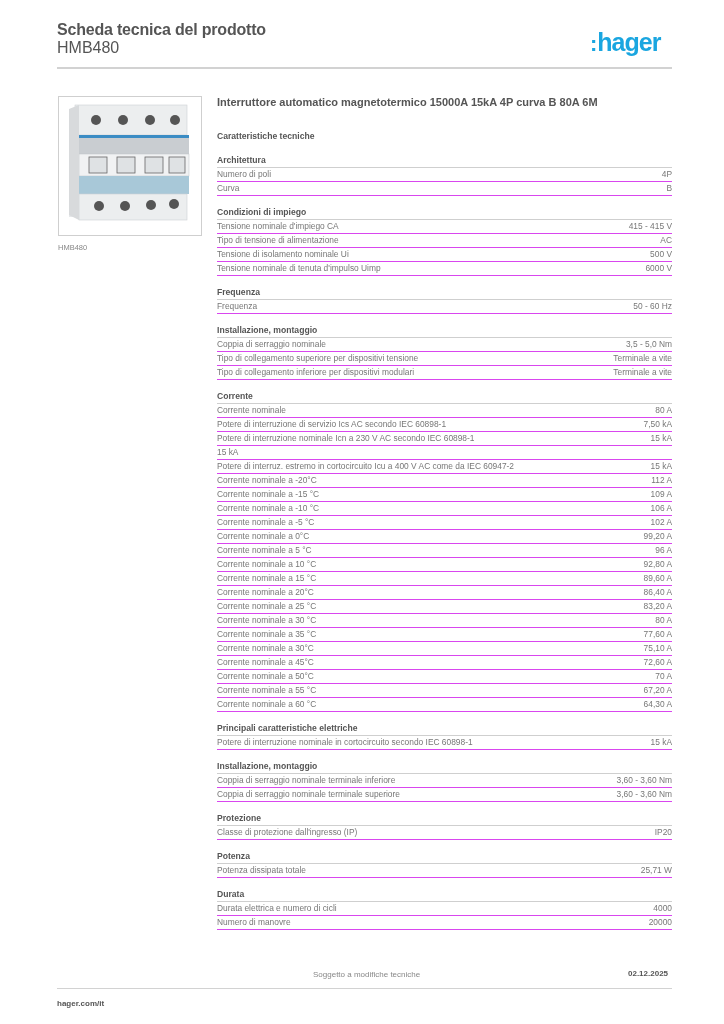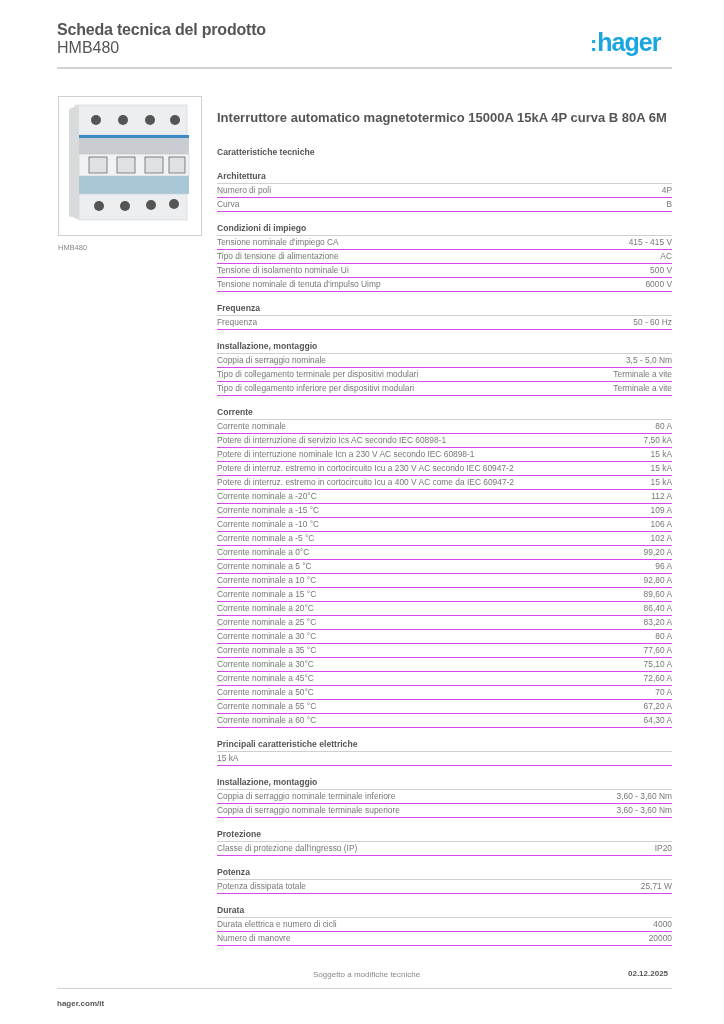--- a/index.html
+++ b/index.html
@@ -6,21 +6,21 @@
   body { width:724px; height:1024px; position:relative; overflow:hidden;
          font-family:"Liberation Sans", sans-serif; color:#555; }
   .header-title { position:absolute; left:57px; top:21px; font-size:16px; font-weight:bold; color:#555; letter-spacing:-0.2px; }
   .header-code { position:absolute; left:57px; top:39px; font-size:16px; color:#555; }
   .logo { position:absolute; left:590px; top:28px; font-size:25px; font-weight:bold; color:#1aa6e0; letter-spacing:-1px; }
   .logo .colon { display:inline-block; font-size:22px; margin-right:1px; }
   .header-rule { position:absolute; left:57px; top:67px; width:615px; height:2px; background:#d2d2d2; }
   .product-image { position:absolute; left:58px; top:96px; width:142px; height:138px; border:1px solid #cfcfcf; background:#fff; }
   .image-caption { position:absolute; left:58px; top:243px; font-size:7.5px; color:#888; }
   .main { position:absolute; left:217px; top:96px; width:455px; }
-  .desc { font-size:13px; font-weight:bold; color:#555; height:14px; line-height:12px;margin-top:16px; }
+  .desc { font-size:11px; font-weight:bold; color:#555; height:14px; line-height:12px; }
   .char-title { font-size:8.6px; font-weight:bold; color:#555; margin-top:20px; height:14px; line-height:12px; }
   .section { margin-top:10px; }
   .section-title { font-size:8.6px; font-weight:bold; color:#555; height:12px; line-height:12px; border-bottom:1.5px solid #cfcfcf; padding-bottom:1px; }
   .row { display:flex; justify-content:space-between; font-size:8.4px; color:#777; height:13px; line-height:13px; border-bottom:1px solid #d946ef; }
   .row .v { text-align:right; }
   .footer-rule { position:absolute; left:57px; top:988px; width:615px; height:1px; background:#d2d2d2; }
   .footer-left { position:absolute; left:57px; top:999px; font-size:8px; font-weight:bold; color:#555;text-align:center; }
   .footer-center { position:absolute; left:313px; top:970px; font-size:8px; color:#888; }
   .footer-right { position:absolute; left:628px; top:969px; font-size:8px; font-weight:bold; color:#555; }
 </style>
@@ -107,21 +107,21 @@
           <span class="v">50 - 60 Hz</span>
         </div>
       </div>
       <div class="section">
         <div class="section-title">Installazione, montaggio</div>
         <div class="row">
           <span class="l">Coppia di serraggio nominale</span>
           <span class="v">3,5 - 5,0 Nm</span>
         </div>
         <div class="row">
-          <span class="l">Tipo di collegamento terminale per dispositivi modulari</span>
+          <span class="l">Tipo di collegamento superiore per dispositivi tensione</span>
           <span class="v">Terminale a vite</span>
         </div>
         <div class="row">
           <span class="l">Tipo di collegamento inferiore per dispositivi modulari</span>
           <span class="v">Terminale a vite</span>
         </div>
       </div>
       <div class="section">
         <div class="section-title">Corrente</div>
         <div class="row">
@@ -130,21 +130,20 @@
         </div>
         <div class="row">
           <span class="l">Potere di interruzione di servizio Ics AC secondo IEC 60898-1</span>
           <span class="v">7,50 kA</span>
         </div>
         <div class="row">
           <span class="l">Potere di interruzione nominale Icn a 230 V AC secondo IEC 60898-1</span>
           <span class="v">15 kA</span>
         </div>
         <div class="row">
-          <span class="l">Potere di interruz. estremo in cortocircuito Icu a 230 V AC secondo IEC 60947-2</span>
           <span class="v">15 kA</span>
         </div>
         <div class="row">
           <span class="l">Potere di interruz. estremo in cortocircuito Icu a 400 V AC come da IEC 60947-2</span>
           <span class="v">15 kA</span>
         </div>
         <div class="row">
           <span class="l">Corrente nominale a -20°C</span>
           <span class="v">112 A</span>
         </div>
@@ -209,20 +208,21 @@
           <span class="v">67,20 A</span>
         </div>
         <div class="row">
           <span class="l">Corrente nominale a 60 °C</span>
           <span class="v">64,30 A</span>
         </div>
       </div>
       <div class="section">
         <div class="section-title">Principali caratteristiche elettriche</div>
         <div class="row">
+          <span class="l">Potere di interruzione nominale in cortocircuito secondo IEC 60898-1</span>
           <span class="v">15 kA</span>
         </div>
       </div>
       <div class="section">
         <div class="section-title">Installazione, montaggio</div>
         <div class="row">
           <span class="l">Coppia di serraggio nominale terminale inferiore</span>
           <span class="v">3,60 - 3,60 Nm</span>
         </div>
         <div class="row">

